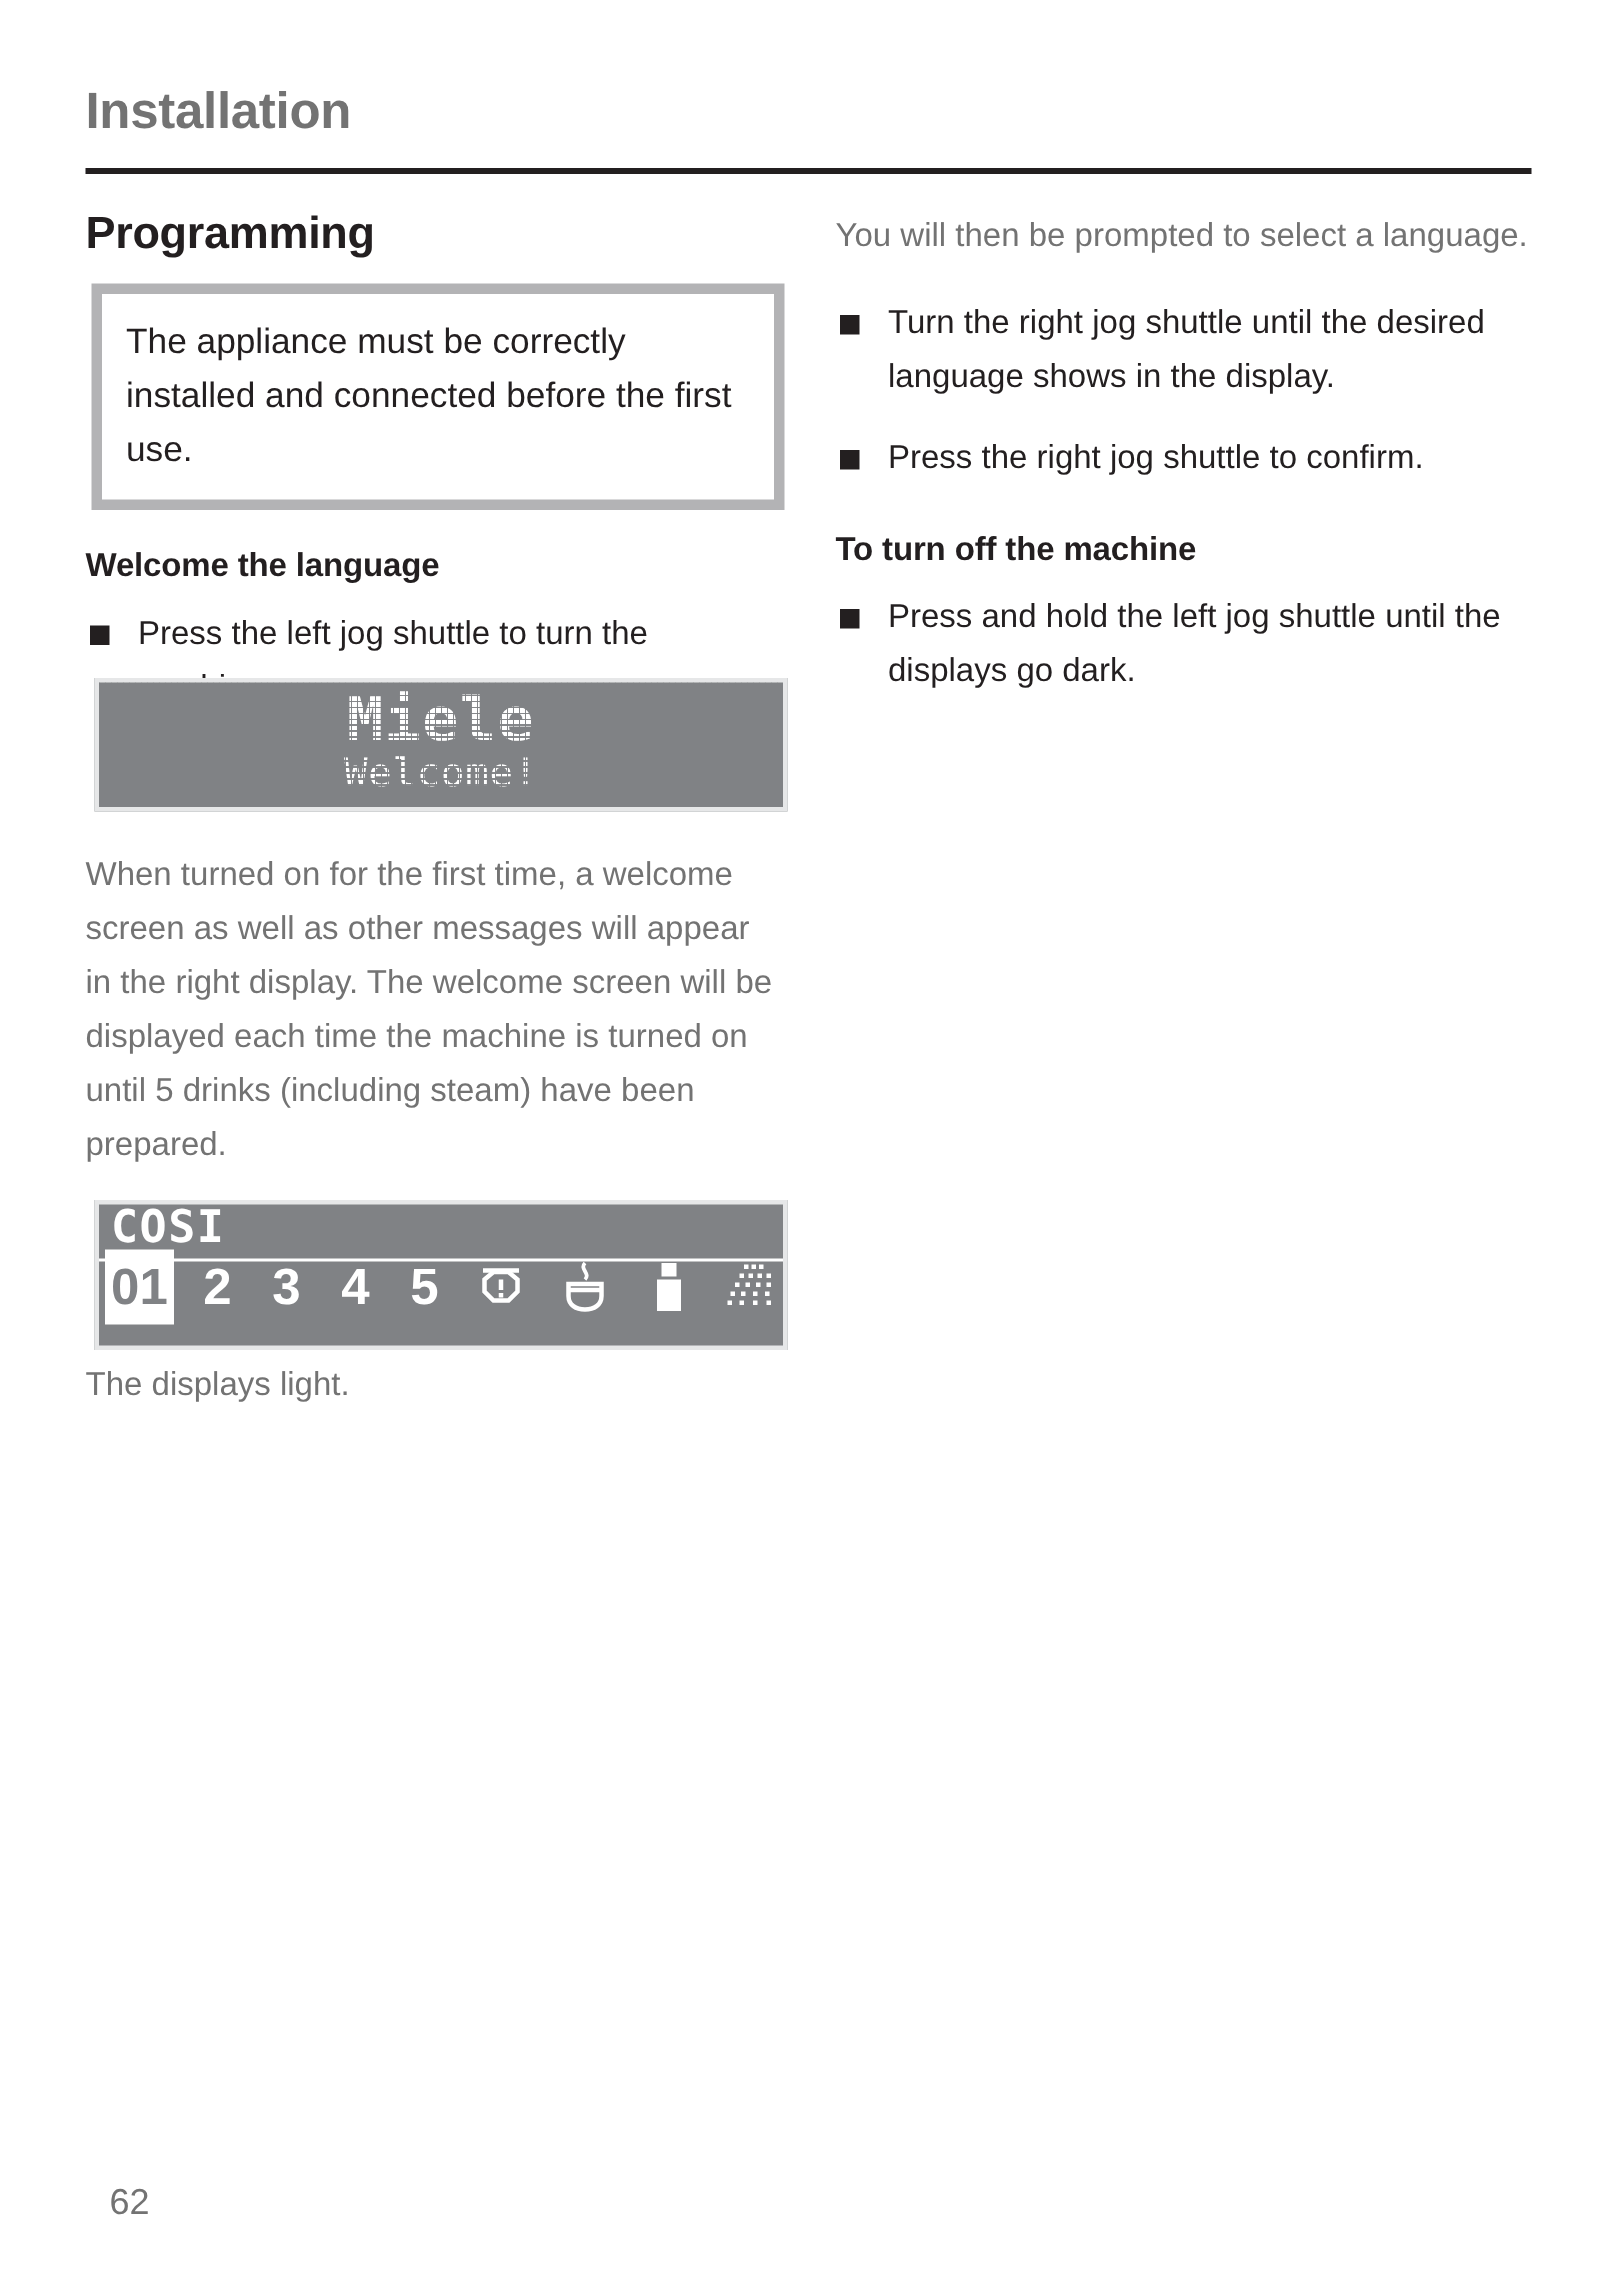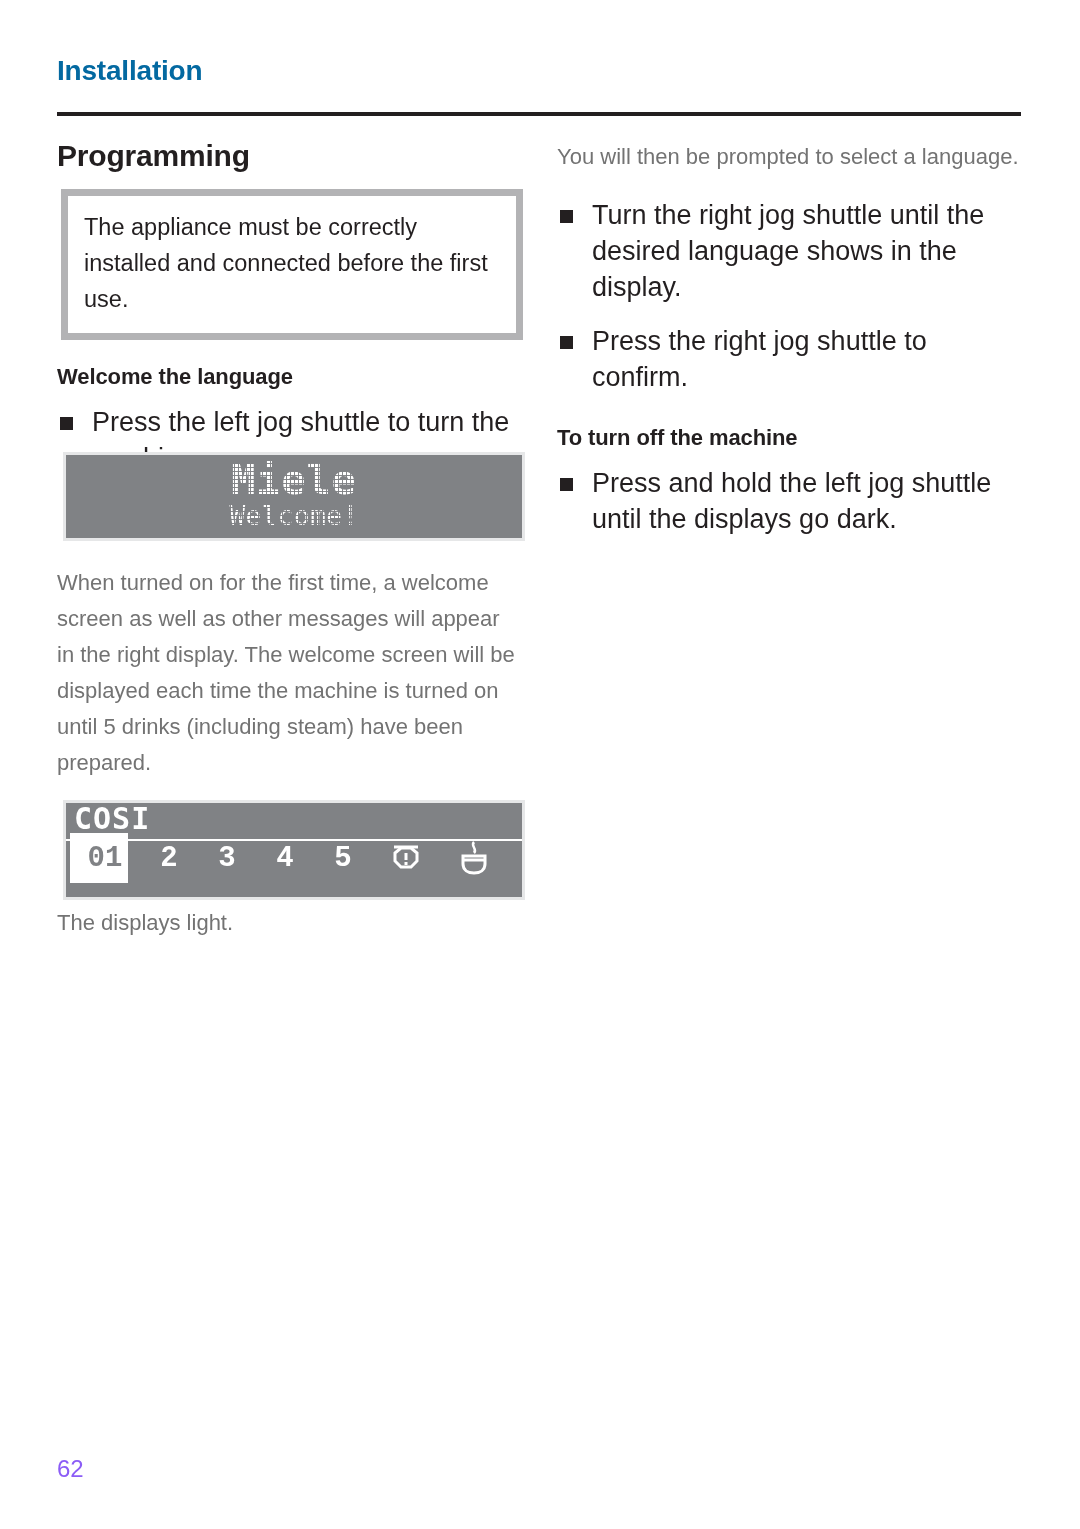--- a/index.html
+++ b/index.html
@@ -19,24 +19,24 @@
   .page {
     position: absolute;
     inset: 0;
   }
 
   
   .chapter-title {
     position: absolute;
     left: 57px;
     top: 55px;
-    font-size: 28px;
+    font-size: 34px;
     font-weight: bold;
     letter-spacing: -0.2px;
-    color: #0369a1;
+    color: #737373;
   }
   .header-rule {
     position: absolute;
     left: 57px;
     top: 112px;
     width: 964px;
     height: 4px;
     background: #231f20;
   }
 
@@ -89,21 +89,21 @@
 
   
   ul.bullets {
     list-style: none;
     margin: 0 0 22px 0;
     padding: 0;
   }
   ul.bullets li {
     position: relative;
     padding-left: 35px;
-    font-size: 27px;
+    font-size: 22px;
     line-height: 36px;
     margin-bottom: 18px;
     color: #231f20;
   }
   ul.bullets li:last-child { margin-bottom: 0; }
   ul.bullets li .bullet-mark {
     position: absolute;
     left: 3px;
     top: 13px;
     width: 13px;
@@ -198,44 +198,43 @@
     display: flex;
     align-items: center;
   }
   .lcd-item {
     flex: 0 0 auto;
     height: 44px;
     display: flex;
     align-items: center;
     justify-content: center;
     color: #ffffff;
-    font-size: 29px;
-    font-weight: bold;
-    font-family: Liberation Mono, monospace;
-    padding-left: 12px;
+    font-size: 34px;
+    font-weight: bold;
+    font-family: Liberation Sans, sans-serif;
   }
   .lcd-item.num { width: 46px; }
   .lcd-item.icon { width: 56px; }
   .lcd-item.selected {
     background: #ffffff;
     color: #808285;
     width: 46px;
     height: 50px;
     margin-left: 4px;
     margin-right: 6px;
   }
   .lcd-item svg { display: block; }
 
   
   .page-number {
     position: absolute;
-    left: 57px;
+    left: 73px;
     top: 1455px;
     font-size: 24px;
-    color: #8b5cf6;
+    color: #737373;
   }
 </style>
 </head>
 <body>
 
 <div class="page">
 
   <div class="chapter-title">Installation</div>
   <div class="header-rule"></div>
 

